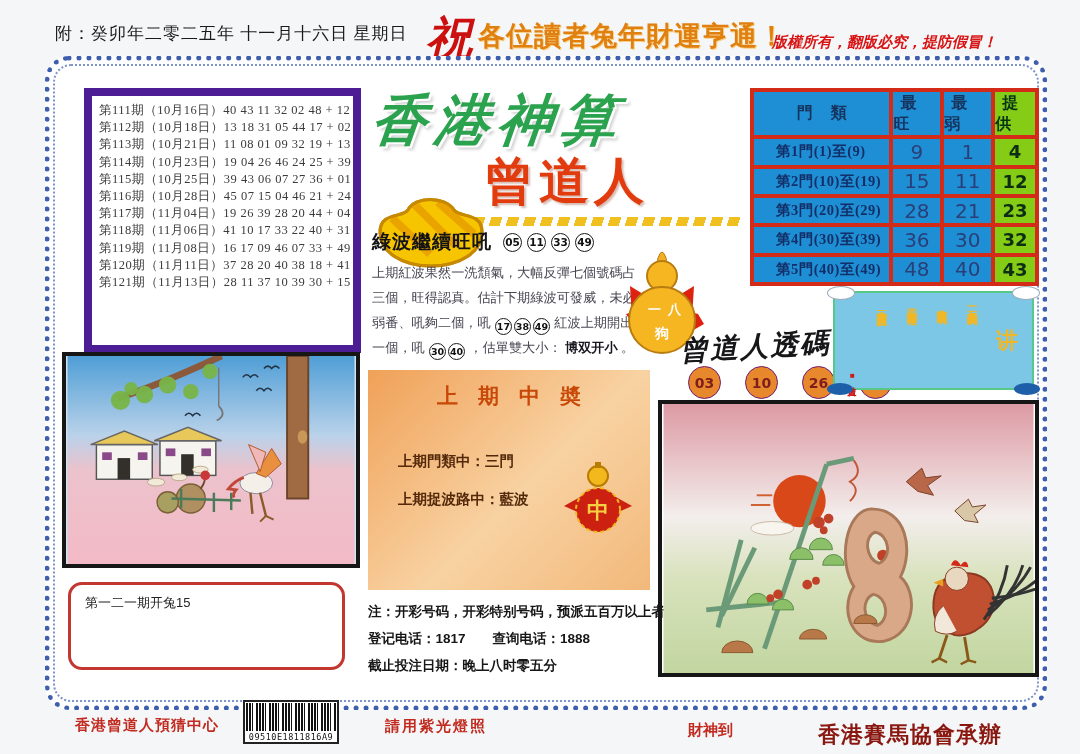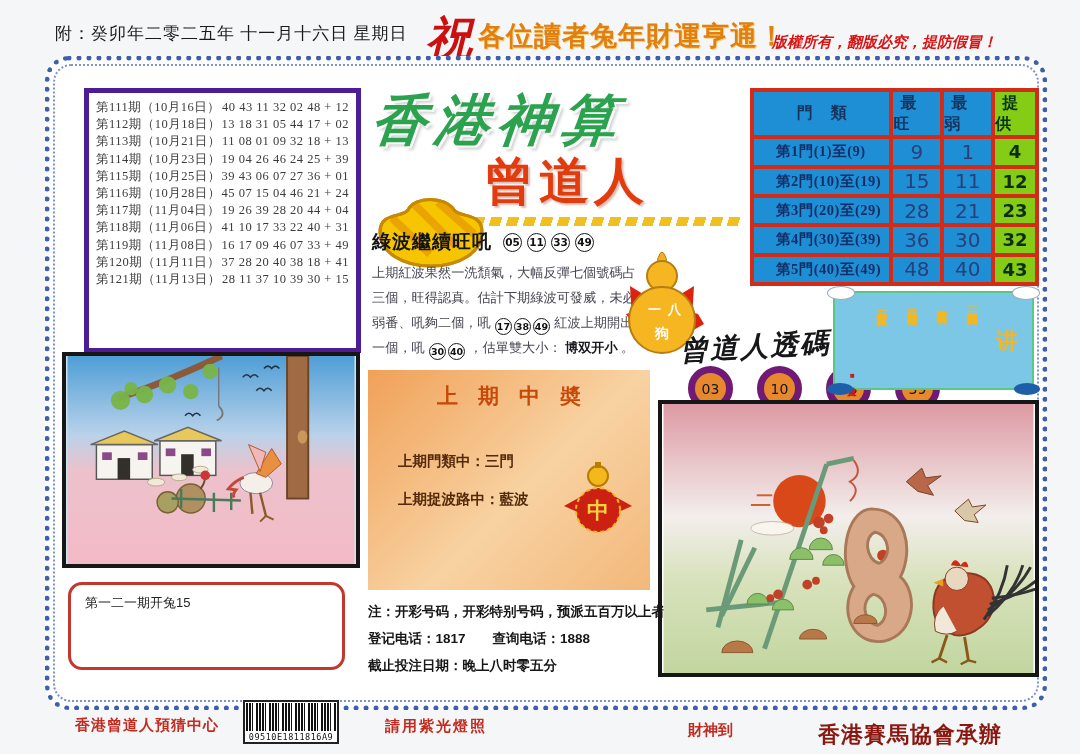--- a/index.html
+++ b/index.html
@@ -7,21 +7,21 @@
   .abs{position:absolute;}
   
   .hdr-date{left:55px;top:22px;font-size:17px;color:#1a1a1a;letter-spacing:1px;}
   .hdr-zhu{left:426px;top:8px;font-size:46px;font-weight:bold;color:#cc1010;font-style:italic;}
   .hdr-wish{left:478px;top:18px;font-size:27px;font-weight:bold;color:#e08010;letter-spacing:1px;text-shadow:1px 1px 0 #f8d080;}
   .hdr-copy{left:772px;top:33px;font-size:15px;font-weight:bold;color:#d81414;font-style:italic;}
   
   .frame{left:45px;top:56px;width:992px;height:644px;border:5px dotted #3f5fae;border-radius:24px;background:#ffffff;}
   .frame::after{content:"";position:absolute;inset:3px;border:2px dotted #7d93cc;border-radius:18px;pointer-events:none;}
   
-  .results{left:84px;top:88px;width:277px;height:265px;border:5px solid #4c1d95;background:#fff;box-sizing:border-box;padding:6px 7px;}
+  .results{left:84px;top:88px;width:277px;height:265px;border:8px solid #4c1d95;background:#fff;box-sizing:border-box;padding:6px 7px;}
   .rrow{display:flex;justify-content:space-between;font-size:12.5px;color:#3b3b3b;line-height:17.2px;white-space:nowrap;}
   .rp{letter-spacing:.5px;}
   .rn{letter-spacing:.5px;}
   
   .title-main{left:372px;top:84px;font-size:55px;font-weight:bold;color:#2ba24d;font-style:italic;letter-spacing:8px;transform:skewX(-6deg);text-shadow:2px 2px 0 #fff,4px 4px 3px rgba(0,0,0,.18);}
   .title-sub{left:484px;top:148px;font-size:50px;font-weight:bold;color:#e23c0e;letter-spacing:5px;text-shadow:2px 2px 2px rgba(120,30,0,.3);}
   .gold-dashes{left:456px;top:217px;width:288px;height:9px;background:repeating-linear-gradient(90deg,#f0c020 0 11px,rgba(0,0,0,0) 11px 17px);transform:skewX(-20deg);}
   .tipline{left:372px;top:229px;display:flex;align-items:center;gap:5px;}
   .tipline .tl{font-size:19px;font-weight:bold;color:#141414;letter-spacing:1px;margin-right:6px;}
   .numcirc{display:inline-flex;align-items:center;justify-content:center;width:19px;height:19px;border:1.6px solid #1a1a1a;border-radius:50%;font-size:10.5px;font-weight:bold;color:#111;background:#fff;box-sizing:border-box;font-family:"DejaVu Sans",sans-serif;}
@@ -50,21 +50,21 @@
   .c-h{font-size:16px;font-weight:bold;color:#16335e;letter-spacing:7px;text-indent:7px;}
   .c-hg{font-size:16px;font-weight:bold;color:#073315;letter-spacing:7px;text-indent:7px;}
   .c-lbl{font-size:14.5px;font-weight:bold;color:#132f68;justify-content:flex-start;padding-left:22px;letter-spacing:.5px;}
   .c-num{font-size:20px;color:#2a3f77;font-family:"DejaVu Sans",sans-serif;}
   .c-off{font-size:18px;font-weight:bold;color:#0d2d14;font-family:"DejaVu Sans",sans-serif;}
   
   .gourd{left:612px;top:244px;width:100px;height:122px;}
   
   .touma-title{left:680px;top:328px;font-size:28px;font-weight:bold;font-style:italic;color:#17171a;letter-spacing:2px;transform:rotate(-3deg);}
   .touma-nums{left:688px;top:366px;display:flex;gap:24px;}
-  .tnum{width:31px;height:31px;border-radius:50%;background:#e8882c;border:7px solid #701a75;color:#0f172a;font-weight:normal;font-size:14px;display:flex;align-items:center;justify-content:center;font-family:"DejaVu Sans",sans-serif;}
+  .tnum{width:31px;height:31px;border-radius:50%;background:#e8882c;border:1px solid #701a75;color:#7f1d1d;font-weight:bold;font-size:14px;display:flex;align-items:center;justify-content:center;font-family:"DejaVu Sans",sans-serif;}
   
   .scroll{left:833px;top:291px;width:201px;height:99px;background:#7cc6e6;border:2px solid #58c888;box-sizing:border-box;display:flex;flex-direction:row;justify-content:space-between;align-items:stretch;padding:8px 14px 8px 10px;}
   .scroll .rod{position:absolute;width:26px;height:12px;border-radius:50%;}
   .rod-tl{left:-8px;top:-7px;background:#fff;border:1px solid #9ab;}
   .rod-tr{right:-8px;top:-7px;background:#fff;border:1px solid #9ab;}
   .rod-bl{left:-8px;bottom:-7px;background:#1d5fa8;}
   .rod-br{right:-8px;bottom:-7px;background:#1d5fa8;}
   .vcol{writing-mode:vertical-rl;text-orientation:upright;font-size:10.5px;font-weight:bold;color:#f0b828;line-height:13px;letter-spacing:1px;}
   .vsig{writing-mode:vertical-rl;text-orientation:upright;font-size:9px;font-weight:bold;color:#d01818;align-self:flex-end;}
   .vsig::before{content:"■";font-size:8px;}
@@ -95,21 +95,21 @@
   <div class="rrow">
       <span class="rp">第111期（10月16日）</span>
       <span class="rn">40 43 11 32 02 48 + 12</span>
     </div>
   <div class="rrow">
       <span class="rp">第112期（10月18日）</span>
       <span class="rn">13 18 31 05 44 17 + 02</span>
     </div>
   <div class="rrow">
       <span class="rp">第113期（10月21日）</span>
-      <span class="rn">11 08 01 09 32 18 + 13</span>
+      <span class="rn">11 08 01 09 32 19 + 13</span>
     </div>
   <div class="rrow">
       <span class="rp">第114期（10月23日）</span>
       <span class="rn">19 04 26 46 24 25 + 39</span>
     </div>
   <div class="rrow">
       <span class="rp">第115期（10月25日）</span>
       <span class="rn">39 43 06 07 27 36 + 01</span>
     </div>
   <div class="rrow">

